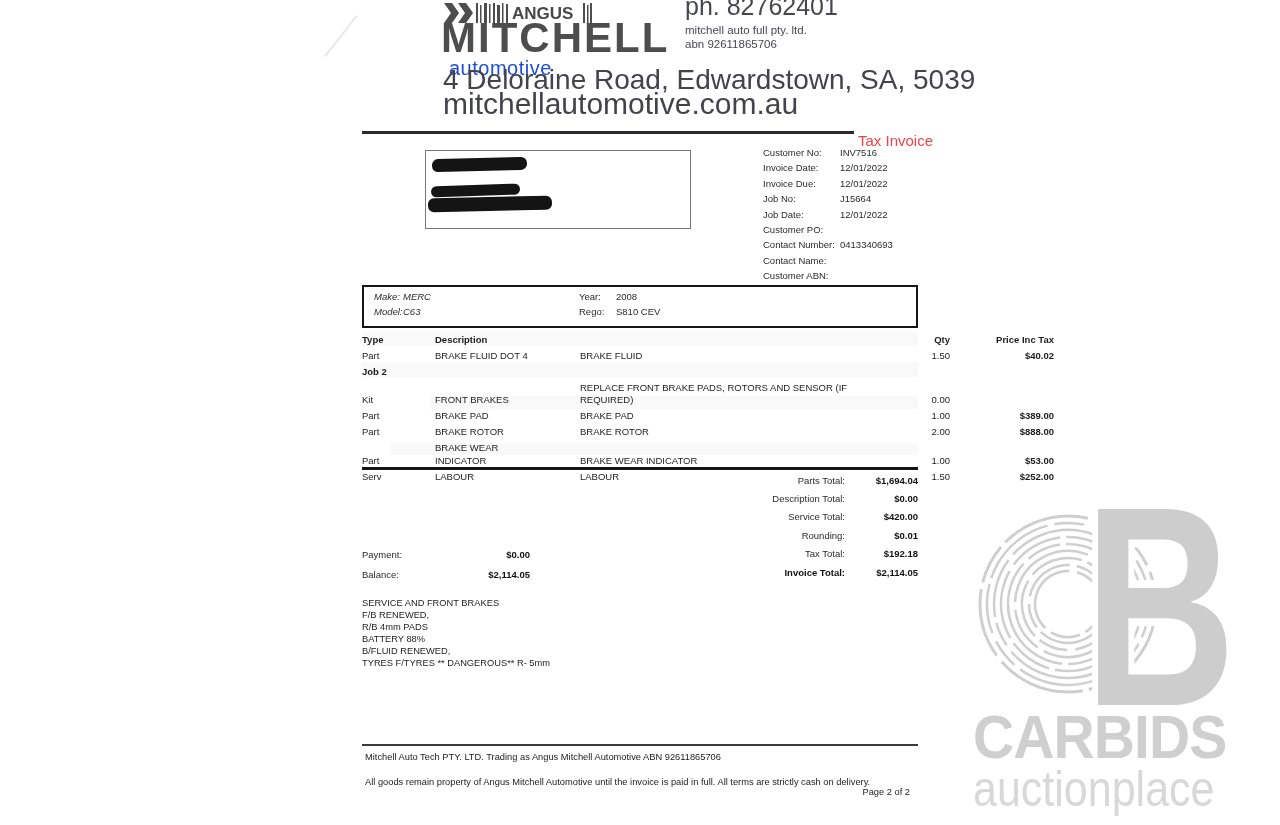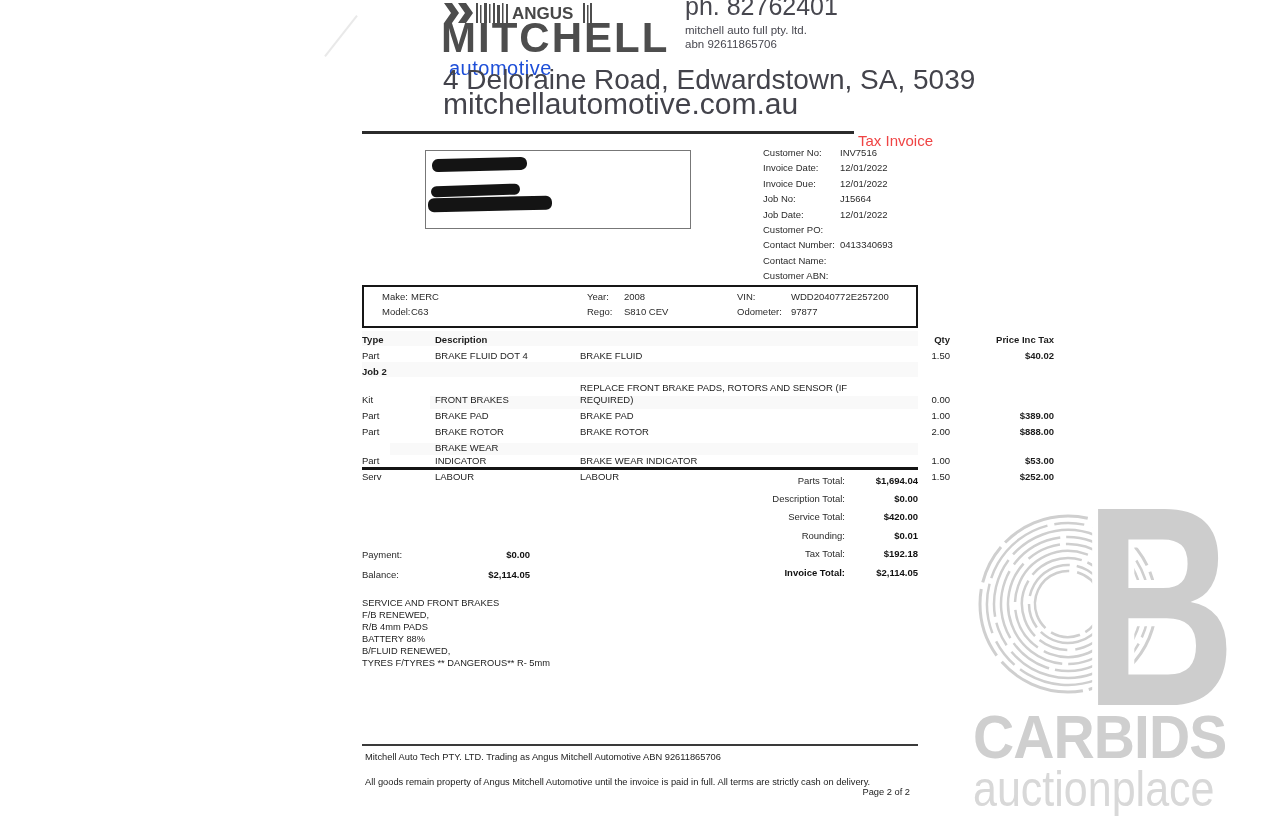--- a/index.html
+++ b/index.html
@@ -38,21 +38,21 @@
   
   .meta{left:763px;top:147px;width:160px;z-index:1;}
   .meta-row{display:flex;height:15.4px;font-size:9.5px;color:#2a2a2a;}
   .meta-label{width:77px;}
   .meta-value{flex:1;}
 
   
   .veh-box{left:362px;top:285px;width:552px;height:35px;border:2px solid #161616;z-index:1;
            display:flex;padding-top:4px;box-sizing:content-box;}
   .veh-col{display:flex;flex-direction:column;}
-  .veh-c1{margin-left:18px;width:205px;}
+  .veh-c1{margin-left:10px;width:205px;font-style:italic;}
   .veh-c2{width:150px;}
   .veh-c3{flex:1;}
   .veh-row{display:flex;height:14.5px;font-size:9.5px;color:#2a2a2a;}
   .veh-c1 .veh-label{width:29px;}
   .veh-c2 .veh-label{width:37px;}
   .veh-c3 .veh-label{width:54px;}
 
   
   .items{left:362px;top:330px;width:556px;z-index:1;font-size:9.5px;color:#1c1c1c;}
   .irow{display:flex;align-items:flex-end;min-height:16px;line-height:12.5px;padding-top:3.5px;box-sizing:border-box;gap:34px;}
@@ -201,31 +201,20 @@
 
   <div class="veh-row">
       <span class="veh-label">Year:</span>
       <span>2008</span>
     </div>
       <div class="veh-row">
       <span class="veh-label">Rego:</span>
       <span>S810 CEV</span>
     </div>
     </div>
-  <div class="veh-col veh-c3">
-
-  <div class="veh-row">
-      <span class="veh-label">VIN:</span>
-      <span>WDD2040772E257200</span>
-    </div>
-      <div class="veh-row">
-      <span class="veh-label">Odometer:</span>
-      <span>97877</span>
-    </div>
-    </div>
 </div>
 
 <div class="abs items">
   <div class="irow ihead">
     <span class="c-type">Type</span>
     <span class="c-d1">Description</span>
     <span class="c-d2"></span>
     <span class="c-qty">Qty</span>
     <span class="c-price">Price Inc Tax</span>
   </div>

